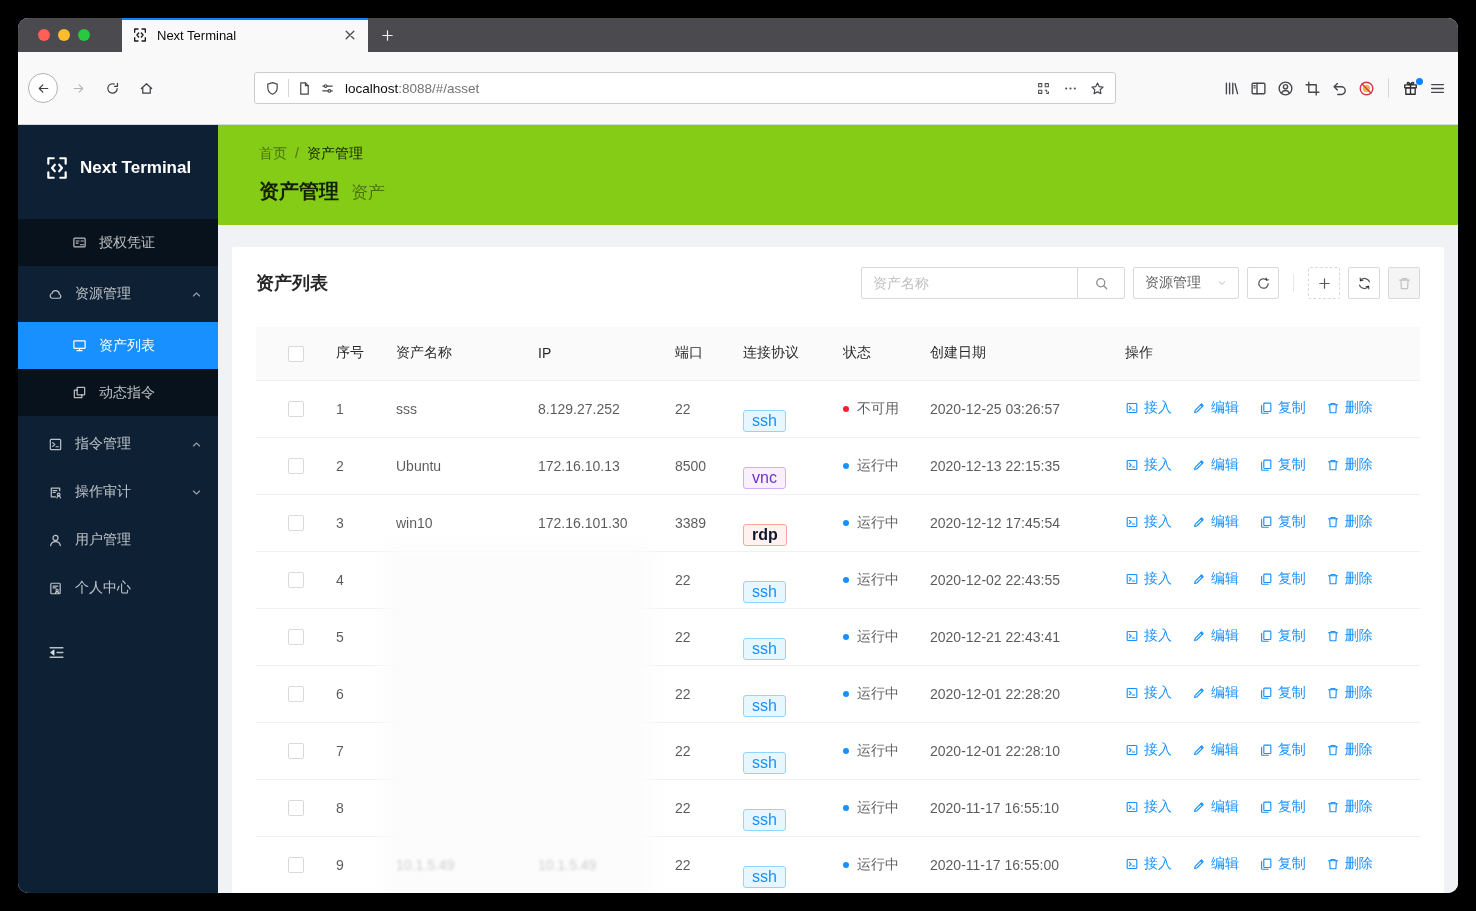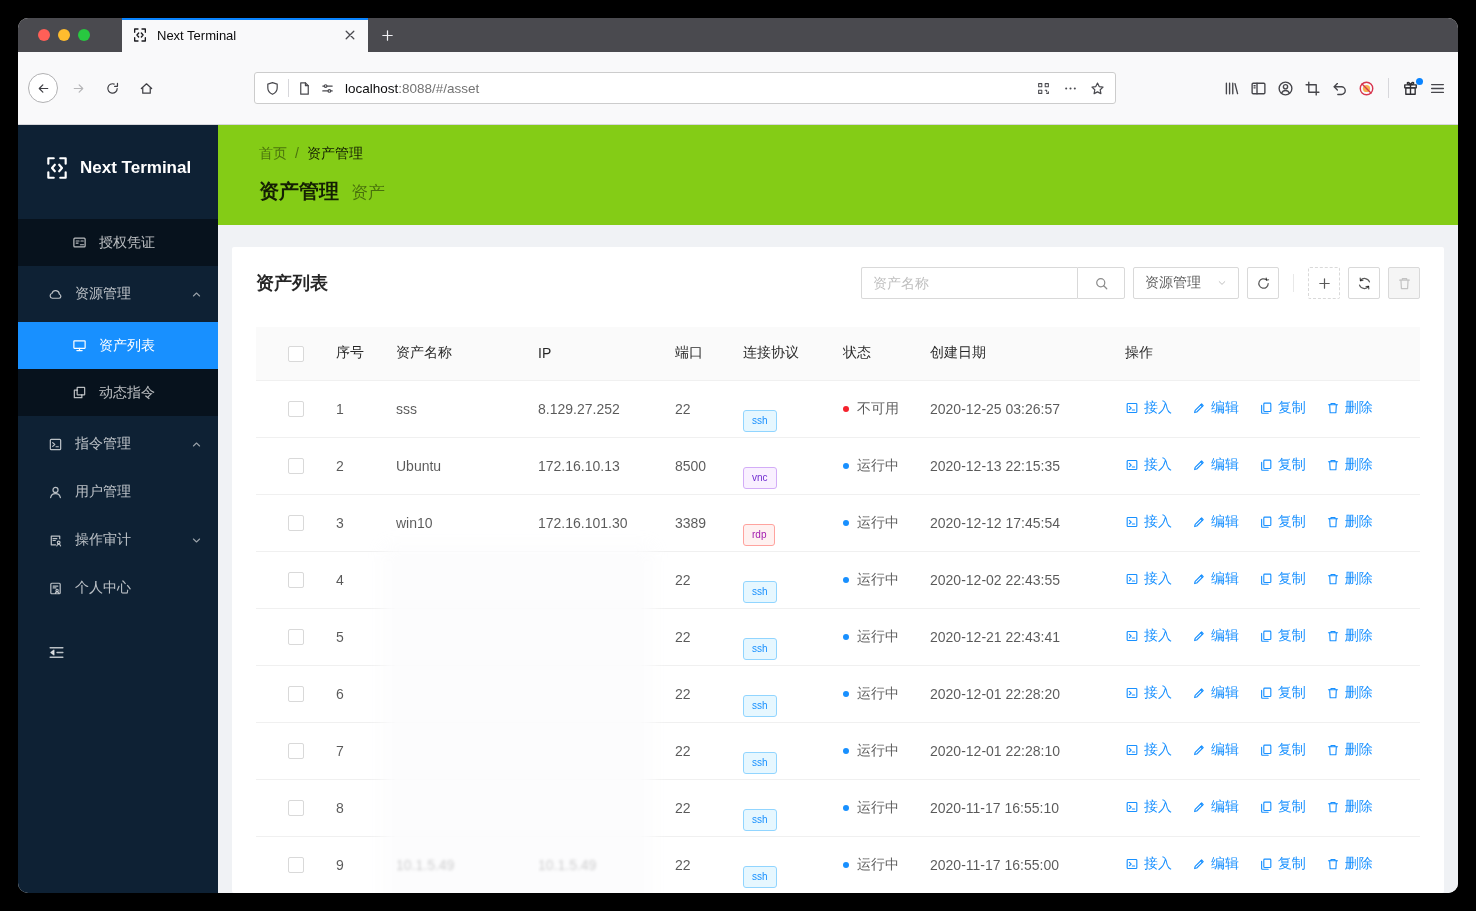--- a/index.html
+++ b/index.html
@@ -106,21 +106,21 @@
   
   .tablewrap{position:relative;margin-top:28px;}
   table{width:100%;border-collapse:collapse;table-layout:fixed;font-size:14px;color:rgba(0,0,0,.65);}
   thead tr{height:53px;background:#fafafa;}
   th{font-weight:500;color:rgba(0,0,0,.85);text-align:left;padding:0;border-bottom:1px solid #f0f0f0;}
   tbody tr{height:57px;}
   td{padding:0;border-bottom:1px solid #f0f0f0;overflow:hidden;}
   .c-cb{text-align:center;}
   .cb{width:16px;height:16px;box-sizing:border-box;border:1px solid #d9d9d9;border-radius:2px;
       background:#fff;display:inline-block;vertical-align:middle;cursor:pointer;}
-  .tag{display:inline-block;font-size:10px;line-height:20px;padding:0 8px;border:1px solid;
+  .tag{display:inline-block;font-size:16px;line-height:20px;padding:0 8px;border:1px solid;
        border-radius:3px;background:#fff;margin-top:24px;}
   .dot{display:inline-block;width:6px;height:6px;border-radius:50%;margin-right:8px;
        vertical-align:1px;}
   .act{color:#1890ff;text-decoration:none;display:inline-flex;align-items:center;gap:5px;
        margin-right:16px;cursor:pointer;}
   .act .ic{width:14px;height:14px;}
   .faint{color:rgba(0,0,0,.2);filter:blur(1.5px);position:relative;z-index:2;display:inline-block;}
   .blur-overlay{position:absolute;left:139px;top:230px;width:246px;height:348px;z-index:1;
                 background:rgba(252,252,253,.9);box-shadow:0 0 16px 12px rgba(252,252,253,.9);
                 pointer-events:none;}
@@ -355,42 +355,42 @@
     <span class="mi-label">指令管理</span>
     <span class="ic mi-chevron">
               <svg viewBox="0 0 16 16" width="100%" height="100%" fill="none" stroke="currentColor" stroke-width="1.6" stroke-linecap="round" stroke-linejoin="round">
                 <path d="M3.5 10.2L8 5.8l4.5 4.4"></path>
               </svg>
             </span>
   </div>
           <div class="menu-item top">
     <span class="ic mi-icon">
               <svg viewBox="0 0 16 16" width="100%" height="100%" fill="none" stroke="currentColor" stroke-width="1.3" stroke-linecap="round" stroke-linejoin="round">
-                <circle cx="8" cy="5.2" r="2.7"></circle>
-                <path d="M2.8 13.5c.6-2.8 2.4-4.2 5.2-4.2s4.6 1.4 5.2 4.2"></path>
-              </svg>
-            </span>
-    <span class="mi-label">用户管理</span>
-
-  </div>
-          <div class="menu-item top">
-    <span class="ic mi-icon">
-              <svg viewBox="0 0 16 16" width="100%" height="100%" fill="none" stroke="currentColor" stroke-width="1.3" stroke-linecap="round" stroke-linejoin="round">
                 <path d="M12.5 6V3.4h-9v9.2H8"></path>
                 <path d="M5.4 6h4M5.4 8h2.4"></path>
                 <circle cx="11.4" cy="10" r="1.4"></circle>
                 <path d="M9.4 13.8c.3-1.2 1-1.8 2-1.8s1.7.6 2 1.8"></path>
               </svg>
             </span>
     <span class="mi-label">操作审计</span>
     <span class="ic mi-chevron">
               <svg viewBox="0 0 16 16" width="100%" height="100%" fill="none" stroke="currentColor" stroke-width="1.6" stroke-linecap="round" stroke-linejoin="round">
                 <path d="M3.5 5.8L8 10.2l4.5-4.4"></path>
               </svg>
             </span>
+  </div>
+          <div class="menu-item top">
+    <span class="ic mi-icon">
+              <svg viewBox="0 0 16 16" width="100%" height="100%" fill="none" stroke="currentColor" stroke-width="1.3" stroke-linecap="round" stroke-linejoin="round">
+                <circle cx="8" cy="5.2" r="2.7"></circle>
+                <path d="M2.8 13.5c.6-2.8 2.4-4.2 5.2-4.2s4.6 1.4 5.2 4.2"></path>
+              </svg>
+            </span>
+    <span class="mi-label">用户管理</span>
+
   </div>
           <div class="menu-item top">
     <span class="ic mi-icon">
               <svg viewBox="0 0 16 16" width="100%" height="100%" fill="none" stroke="currentColor" stroke-width="1.3" stroke-linecap="round" stroke-linejoin="round">
                 <rect x="3" y="2.4" width="10" height="11.2" rx="1"></rect>
                 <path d="M5.5 5.4h5M5.5 7.4h3"></path>
                 <circle cx="9.7" cy="10" r="1.2"></circle>
                 <path d="M7.9 13c.2-1 .8-1.5 1.8-1.5s1.6.5 1.8 1.5"></path>
               </svg>
             </span>
@@ -601,21 +601,21 @@
                         <span>删除</span>
                       </a>
     </td>
   </tr>
                   <tr>
     <td class="c-cb"><span class="cb"></span></td>
     <td><span>3</span></td>
     <td><span>win10</span></td>
     <td><span>172.16.101.30</span></td>
     <td><span>3389</span></td>
-    <td><span class="tag" style="color: #a21caf; background: rgb(255, 241, 240); border-color: rgb(255, 163, 158);">rdp</span></td>
+    <td><span class="tag" style="color: #0f172a; background: rgb(255, 241, 240); border-color: rgb(255, 163, 158); font-weight: bold;">rdp</span></td>
     <td><span class="dot" style="background: rgb(24, 144, 255);"></span><span>运行中</span></td>
     <td><span>2020-12-12 17:45:54</span></td>
     <td>
       <a class="act">
                         <span class="ic">
                           <svg viewBox="0 0 16 16" width="100%" height="100%" fill="none" stroke="currentColor" stroke-width="1.3" stroke-linecap="round" stroke-linejoin="round">
                             <rect x="2.5" y="2.8" width="11" height="10.4" rx="1"></rect>
                             <path d="M5 6.2l2.1 1.9L5 10M8.4 10.3H11"></path>
                           </svg>
                         </span>

